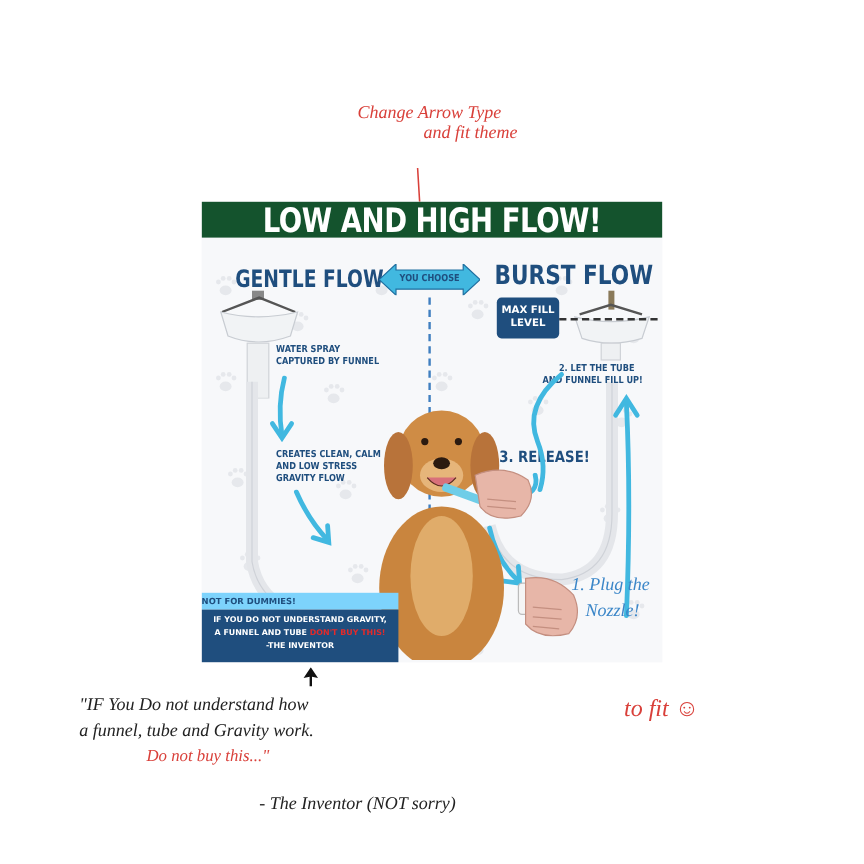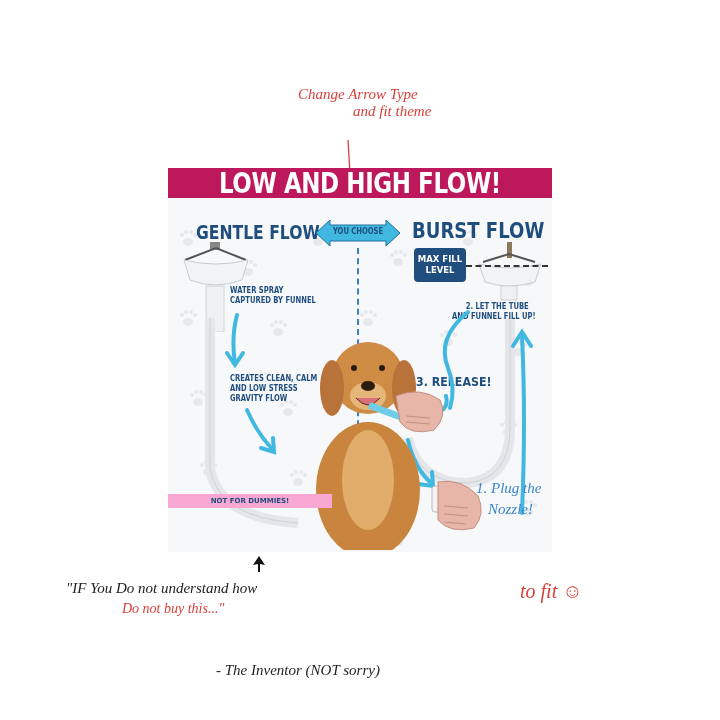--- a/index.html
+++ b/index.html
@@ -5,29 +5,29 @@
   html, body { margin:0; padding:0; }
   body { width:720px; height:720px; background:#ffffff; position:relative; overflow:hidden;
          font-family: "DejaVu Sans", sans-serif; }
   .hand { font-family: Liberation Serif, serif; font-style: italic; position:absolute; line-height:1.15; }
   .red { color:#d9403a; }
   .black { color:#222; }
   .blueink { color:#3b86c8; }
 
   #infographic { position:absolute; left:168px; top:168px; width:384px; height:384px; background:#f7f8fa; overflow:hidden; }
   .paw-bg { position:absolute; inset:0; }
-  .banner { position:absolute; left:0; top:0; width:384px; height:30px; background:#be185d; display:flex; align-items:center; justify-content:center; }
+  .banner { position:absolute; left:0; top:0; width:384px; height:30px; background:#14532d; display:flex; align-items:center; justify-content:center; }
   .banner span { color:#fff; font-family:"DejaVu Sans", sans-serif; font-weight:bold; font-size:28px; letter-spacing:-0.5px; transform:scaleX(0.82); white-space:nowrap; }
   .section-title { position:absolute; color:#1f4e7e; font-weight:bold; font-size:20px; transform-origin:left center; white-space:nowrap; }
   .ig-text { position:absolute; color:#1f4e7e; font-weight:bold; font-size:8px; line-height:10px; text-transform:uppercase; transform:scaleX(0.85); transform-origin:left top; white-space:nowrap; }
   .choose { position:absolute; left:148px; top:52px; width:84px; height:26px; }
   .choose span { position:absolute; left:0; right:0; top:7px; text-align:center; color:#1f4e7e; font-weight:bold; font-size:8px; transform:scaleX(0.85); }
   .maxfill { position:absolute; left:246px; top:80px; width:52px; height:34px; background:#1f4e7e; border-radius:4px; color:#fff; font-weight:bold; font-size:8.5px; line-height:11px; text-align:center; display:flex; align-items:center; justify-content:center; }
   .warn { position:absolute; left:0; top:326px; width:164px; height:58px; }
-  .warn .top { height:14px; background:#f9a8d4; color:#1f4e7e; font-weight:bold; font-size:7px; text-align:center; line-height:14px; }
+  .warn .top { height:14px; background:#7dd3fc; color:#1f4e7e; font-weight:bold; font-size:7px; line-height:14px; }
   .warn .body { height:44px; background:#1f4e7e; color:#fff; font-weight:bold; font-size:6.6px; line-height:11px; text-align:center; padding-top:3px; box-sizing:border-box; }
   .warn .hl { color:#e32b2b; }
 </style>
 </head>
 <body>
 
 <div class="hand red" style="left:298px; top:86px; font-size:15px; text-align:left;">
   <div>Change Arrow Type</div>
   <div style="padding-left:55px;">and fit theme</div>
 </div>
@@ -177,33 +177,42 @@
     <path d="M16 30 L40 32 M16 36 L40 38" stroke="#c48f80"></path>
   </svg>
   <svg width="60" height="56" style="position:absolute; left:260px; top:310px;">
     <rect x="4" y="8" width="10" height="26" rx="3" fill="#f4f4f4" stroke="#bbb"></rect>
     <path d="M10 4 Q34 0 50 18 Q58 36 46 50 Q22 56 10 42 Z" fill="#e7b6a8" stroke="#c48f80"></path>
     <path d="M16 28 L40 30 M16 36 L40 38 M16 44 L38 46" stroke="#c48f80"></path>
   </svg>
 
   <div class="warn">
     <div class="top">NOT FOR DUMMIES!</div>
+    <div class="body">
+      <div>IF YOU DO NOT UNDERSTAND GRAVITY,</div>
+      <div>
+        <span>A FUNNEL AND TUBE</span>
+        <span class="hl">DON'T BUY THIS!</span>
+      </div>
+      <div>-THE INVENTOR</div>
+    </div>
   </div>
 </div>
 
 <svg width="14" height="16" style="position:absolute; left:252px; top:556px;">
   <path d="M7 0 L13 9 L8 8 L8 16 L6 16 L6 8 L1 9 Z" fill="#111"></path>
 </svg>
 
 <div class="hand blueink" style="left:476px; top:480px; font-size:15px;">
   <div>1. Plug the</div>
   <div style="padding-left:12px; margin-top:4px;">Nozzle!</div>
 </div>
 
 <div class="hand black" style="left:66px; top:580px; font-size:15px;">
   <div>"IF You Do not understand how</div>
+  <div style="margin-top:4px;">a funnel, tube and Gravity work.</div>
   <div class="red" style="padding-left:56px; margin-top:4px; font-size:14px;">Do not buy this..."</div>
 </div>
 <div class="hand black" style="left:216px; top:662px; font-size:15px;">- The Inventor  (NOT sorry)</div>
 
 <div class="hand red" style="left:508px; top:576px; font-size:20px;">
   <div style="padding-left:12px; margin-top:4px;">to fit ☺</div>
 </div>
 
 </body></html>

